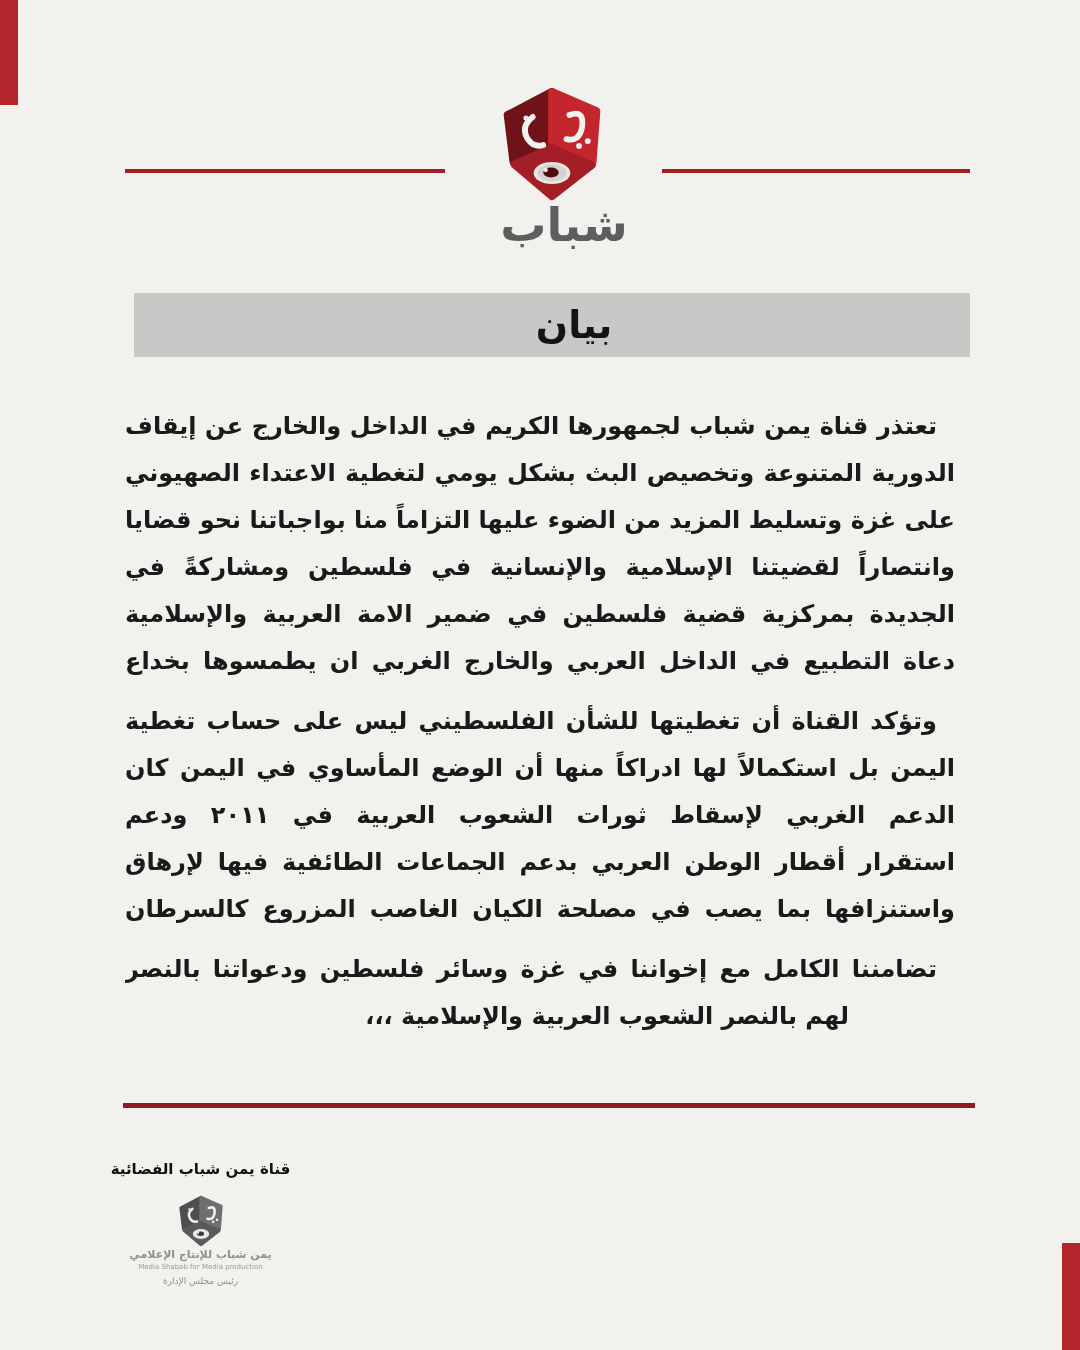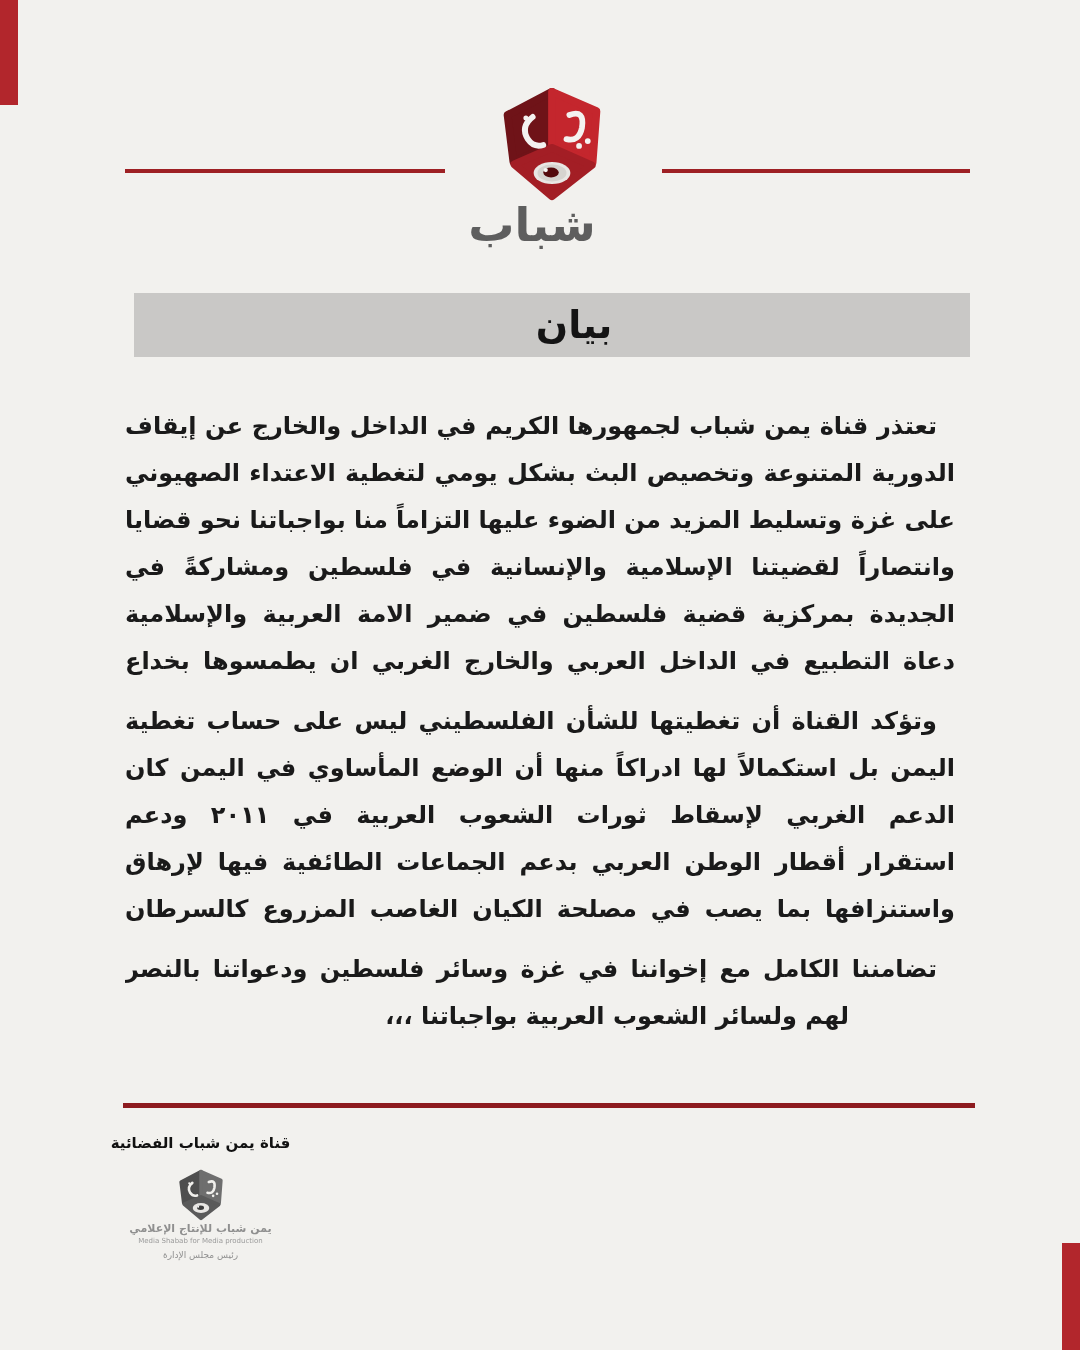--- a/index.html
+++ b/index.html
@@ -29,21 +29,21 @@
   .corner-bar.br{right:0;bottom:0;width:18px;height:107px;}
 
   
   .rule{position:absolute;top:169px;height:4px;background:var(--header-rule);}
   .rule.left{left:125px;width:320px;}
   .rule.right{left:662px;width:308px;}
 
   
   .logo-cube{position:absolute;left:494px;top:84px;width:116px;height:120px;}
   .wordmark{
-    position:absolute;left:432px;top:198px;width:200px;
+    position:absolute;left:464px;top:198px;width:200px;
     text-align:center;direction:rtl;
     font-size:46px;font-weight:bold;color:var(--wordmark-gray);
     letter-spacing:-1px;
   }
 
   
   .title-banner{
     position:absolute;left:134px;top:293px;width:836px;height:64px;
     background:var(--banner-bg);
     display:flex;align-items:center;justify-content:center;padding-left:44px;
@@ -70,21 +70,21 @@
   .line.indent-end{padding-inline-start:106px;}
 
   
   .bottom-rule{
     position:absolute;left:123px;top:1103px;width:852px;height:5px;
     background:var(--bottom-rule);
   }
 
   
   .footer{
-    position:absolute;left:128px;top:1134px;width:145px;
+    position:absolute;left:128px;top:1160px;width:145px;
     display:flex;flex-direction:column;align-items:center;
     text-align:center;
   }
   .footer .channel-name{
     direction:rtl;font-size:15px;font-weight:bold;color:#111;
     white-space:nowrap;
   }
   .footer .logo-cube-small{width:52px;height:54px;margin-top:16px;}
   .footer .company-ar{
     direction:rtl;font-size:11px;font-weight:bold;color:var(--muted-gray);
@@ -142,21 +142,21 @@
     </div>
     <div class="para">
       <div class="line first">وتؤكد القناة أن تغطيتها للشأن الفلسطيني ليس على حساب تغطية الأحداث في</div>
       <div class="line">اليمن بل استكمالاً لها ادراكاً منها أن الوضع المأساوي في اليمن كان أحد انعكاسات</div>
       <div class="line">الدعم الغربي لإسقاط ثورات الشعوب العربية في ٢٠١١ ودعم الانقلابات وزعزعة</div>
       <div class="line">استقرار أقطار الوطن العربي بدعم الجماعات الطائفية فيها لإرهاق الشعوب</div>
       <div class="line last">واستنزافها بما يصب في مصلحة الكيان الغاصب المزروع كالسرطان في جسد الأمة.</div>
     </div>
     <div class="para">
       <div class="line first">تضامننا الكامل مع إخواننا في غزة وسائر فلسطين ودعواتنا بالنصر والتمكين</div>
-      <div class="line last indent-end">لهم ولسائر الشعوب العربية بواجباتنا ،،،</div>
+      <div class="line last indent-end">لهم بالنصر الشعوب العربية والإسلامية ،،،</div>
     </div>
   </div>
 
   <div class="bottom-rule"></div>
 
   <div class="footer">
     <div class="channel-name">قناة يمن شباب الفضائية</div>
 
     <svg class="logo-cube-small" viewBox="0 0 120 124" xmlns="http://www.w3.org/2000/svg">
       <polygon points="60,8 14,32 20,80 60,64" fill="#4e4e4e" stroke="#4e4e4e" stroke-width="8" stroke-linejoin="round"></polygon>

